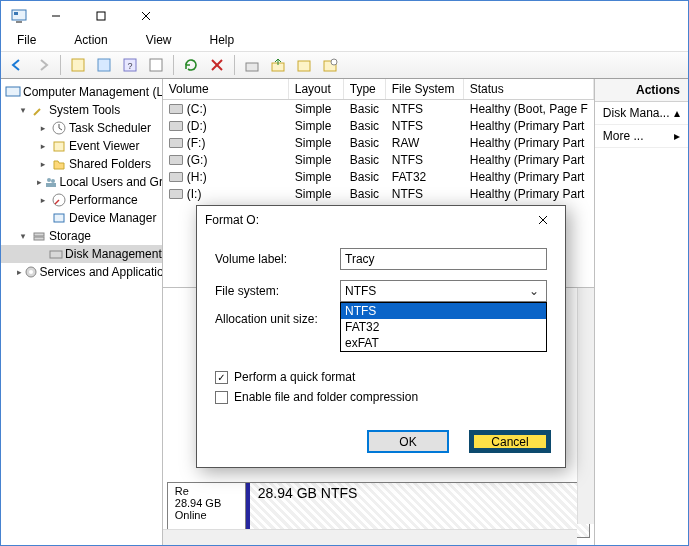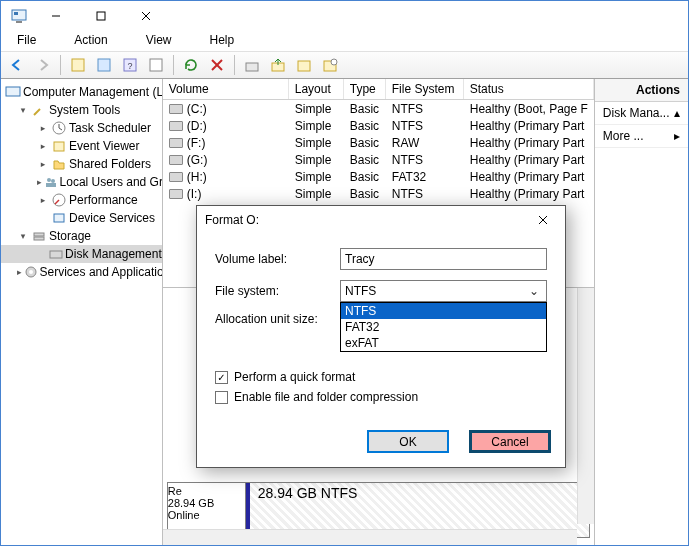--- a/index.html
+++ b/index.html
@@ -39,21 +39,21 @@
   .vol-row div { padding: 0 6px; white-space: nowrap; overflow: hidden; font-size: 12px; }
   .col-v { width: 126px; }
   .col-l { width: 55px; }
   .col-t { width: 42px; }
   .col-f { width: 78px; }
   .col-s { flex: 1; }
   .drive-icon { display: inline-block; width: 14px; height: 10px; background: #d8d8d8; border: 1px solid #888; border-radius: 1px; margin-right: 4px; position: relative; top: 1px; }
 
   .disk-graphic { flex: 1; border-top: 1px solid #bfbfbf; padding: 4px; background: #fff; position: relative; }
   .disk-row { display: flex; margin-bottom: 4px; height: 56px; }
-  .disk-head { width: 78px; border: 1px solid #808080; border-right: none; padding: 2px 0; font-size: 11px; background: #fff; }
+  .disk-head { width: 78px; border: 1px solid #808080; border-right: none; padding: 2px 7px; font-size: 11px; background: #fff; }
   .disk-head .label { font-weight: normal; }
   .disk-part { flex: 1; border: 1px solid #808080; padding: 2px 6px; font-size: 14px; background: repeating-linear-gradient(45deg, #f0f0f0, #f0f0f0 3px, #fff 3px, #fff 6px); position: relative; }
   .disk-part::before { content:""; position:absolute; left:0; top:0; bottom:0; width:4px; background:#26269e; }
 
   .actions { width: 102px; background: #fff; }
   .actions-header { padding: 4px 8px; font-weight: bold; border-bottom: 1px solid #d0d0d0; background: #f5f5f5; text-align: right; }
   .actions-item { padding: 4px 8px; display: flex; align-items: center; justify-content: space-between; border-bottom: 1px solid #eee; }
 
   
   .dialog { position: absolute; left: 195px; top: 204px; width: 370px; background: #fff; border: 1px solid #555; box-shadow: 4px 4px 18px rgba(0,0,0,.35); }
@@ -65,21 +65,21 @@
   .dlg-input { flex: 1; height: 22px; border: 1px solid #7a7a7a; padding: 0 4px; font: inherit; }
   .dlg-select { flex:1; position: relative; }
   .dlg-select-box { height: 22px; border: 1px solid #7a7a7a; display:flex; align-items:center; padding: 0 4px; }
   .dlg-select-box .arrowbtn { margin-left:auto; width:16px; text-align:center; color:#333; }
   .dropdown { position:absolute; left:0; right:0; top:22px; background:#fff; border:1px solid #000; z-index:30; }
   .dropdown div { padding: 1px 4px; }
   .dropdown .sel { background:#0a64c8; color:#fff; }
   .dlg-check { display:flex; align-items:center; gap:6px; margin-bottom:6px; }
   .chk { width:13px; height:13px; border:1px solid #707070; display:inline-flex;align-items:center;justify-content:center; font-size:10px; color:#000; }
   .dlg-buttons { display:flex; justify-content:flex-end; gap:20px; padding: 10px 14px 14px; }
-  .btn { width: 82px; height: 23px; border:3px solid #0c4a6e; background:#fca5a5; font:inherit; }
+  .btn { width: 82px; height: 23px; border:5px solid #0c4a6e; background:#fde047; font:inherit; }
   .btn.primary { border:2px solid #0078d7; background:#e1e1e1; }
 
   .scrollbar-v { position:absolute; right:0; top:0; bottom:22px; width:17px; background:#f0f0f0; border-left:1px solid #ddd; }
   .scrollbar-h { position:absolute; left:0; right:17px; bottom:0; height:17px; background:#f0f0f0; border-top:1px solid #ddd; }
 </style>
 </head>
 <body>
 
 <div class="titlebar">
   <span class="app-icon">
@@ -255,21 +255,21 @@
         </span>
         <span>Performance</span>
       </div>
     <div class="tree-row indent2">
         <span class="tree-toggle" style="visibility:hidden">▸</span>
         <span class="tree-icon">
           <svg width="14" height="14">
             <rect x="2" y="3" width="10" height="8" fill="#e8f2fb" stroke="#3b78b5"></rect>
           </svg>
         </span>
-        <span>Device Services</span>
+        <span>Device Manager</span>
       </div>
     <div class="tree-row indent1">
         <span class="tree-toggle">▾</span>
         <span class="tree-icon">
           <svg width="14" height="14">
             <rect x="2" y="4" width="10" height="3" fill="#d8d8d8" stroke="#888"></rect>
             <rect x="2" y="8" width="10" height="3" fill="#d8d8d8" stroke="#888"></rect>
           </svg>
         </span>
         <span>Storage</span>

